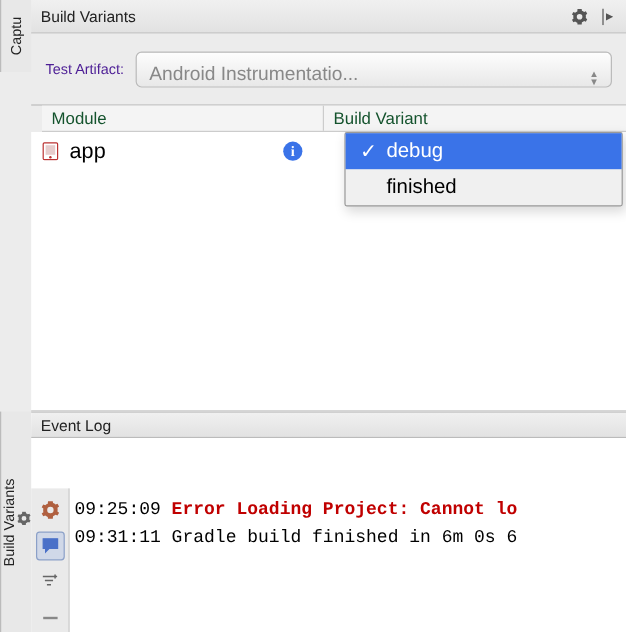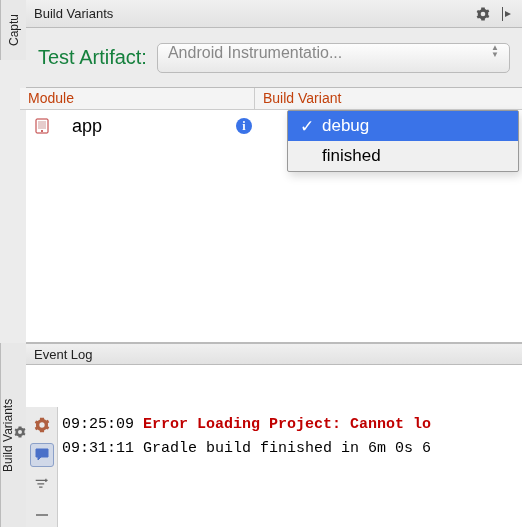--- a/index.html
+++ b/index.html
@@ -86,56 +86,56 @@
       right: 0;
       height: 60px;
       background: #ececec;
       display: flex;
       align-items: center;
       padding: 0 12px;
       border-bottom: 1px solid #bbb;
       gap: 10px;
     }
     .artifact-label {
-      font-size: 20px;
-      color: #15803d;
+      font-size: 12px;
+      color: #4c1d95;
     }
     .dropdown {
       flex: 1;
       height: 30px;
       background: linear-gradient(#fdfdfd, #e8e8e8);
       border: 1px solid #bbb;
       border-radius: 5px;
       display: flex;
-      align-items: flex-start;
+      align-items: flex-end;
       padding: 0 10px;
       color: #888;
       font-size: 16px;
       justify-content: space-between;
       gap: 24px;
     }
     .dropdown-arrows {
       display: flex;
       flex-direction: column;
       gap: 0;
       color: #888;
       font-size: 8px;
       line-height: 7px;
     }
     .table-header {
       position: absolute;
-      left: 20px;
+      left: 35px;
       top: 88px;
       right: 0;
       height: 22px;
       background: #f4f4f4;
       display: flex;
       border-bottom: 1px solid #ccc;
       font-size: 14px;
-      color: #c2410c;
+      color: #14532d;
     }
     .th-module {
       width: 235px;
       padding: 2px 8px;
       border-right: 1px solid #ccc;
     }
     .th-variant {
       flex: 1;
       padding: 2px 8px;
     }
@@ -152,21 +152,21 @@
       display: flex;
       align-items: center;
       height: 32px;
       position: relative;
     }
     .cell-module {
       width: 235px;
       display: flex;
       align-items: center;
       padding: 0 8px;
-      gap: 22px;
+      gap: 8px;
       font-size: 18px;
     }
     .app-icon {
       width: 16px;
       height: 16px;
       display: inline-flex;
     }
     .info-icon {
       margin-left: auto;
       width: 18px;

